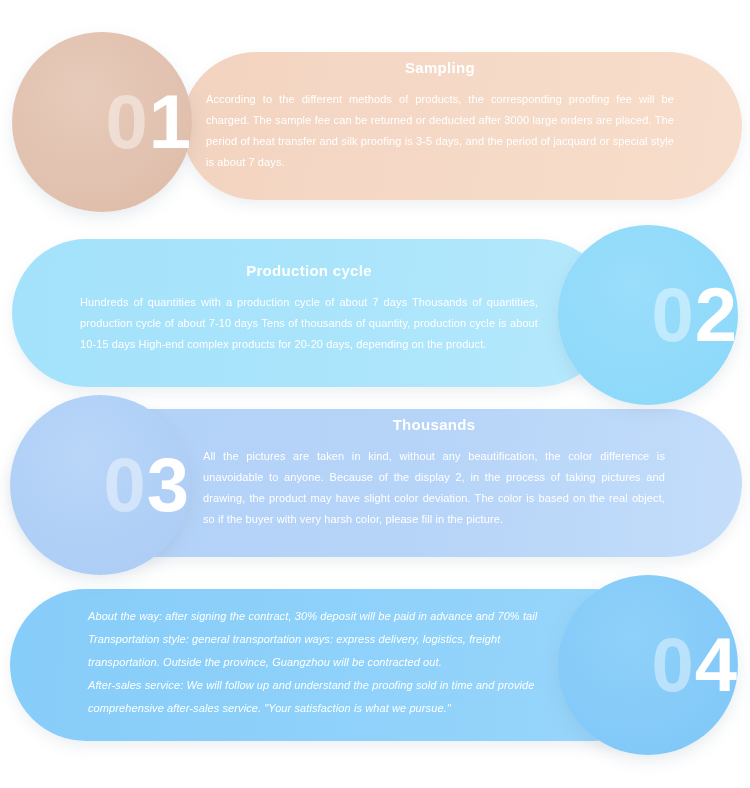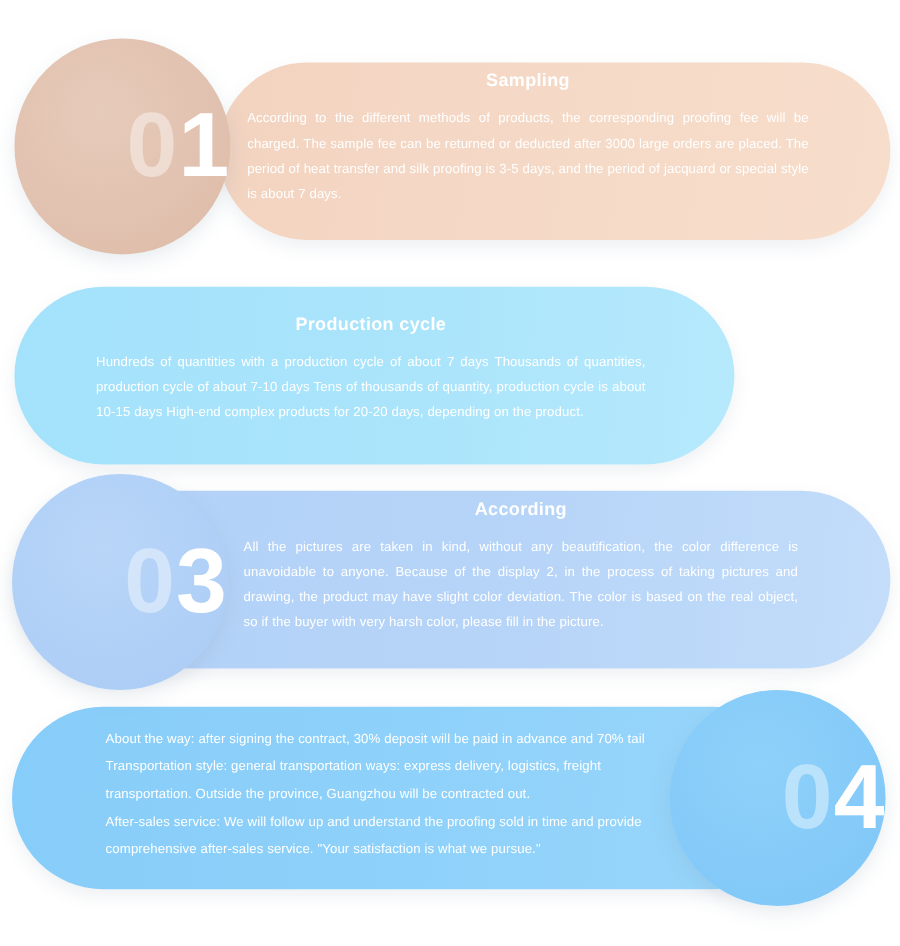--- a/index.html
+++ b/index.html
@@ -143,53 +143,56 @@
     width: 660px; height: 152px;
     background: linear-gradient(95deg, #87cdf9 0%, #8ed1fa 50%, #9ad6fb 100%);
   }
   #step-4 .circle {
     left: 558px; top: 0px;
     width: 180px; height: 180px;
     background: radial-gradient(circle at 42% 34%, #8ed1fa 0%, #83c9f8 72%, #80c7f8 100%);
     z-index: 2;
   }
   #step-4 .content { left: 88px; top: 30px; width: 455px; }
-  #step-4 .body-text { line-height: 2.08; }
+  #step-4 .body-text { line-height: 2.08; font-style: italic; }
 </style>
 </head>
 <body>
 
 <div id="infographic">
 
   <section class="step" id="step-1">
     <div class="bar"></div>
     <div class="circle">
       <span class="num"><span class="zero">0</span><span class="digit">1</span></span>
     </div>
     <div class="content">
       <h2 class="title">Sampling</h2>
       <p class="body-text">According to the different methods of products, the corresponding proofing fee will be charged. The sample fee can be returned or deducted after 3000 large orders are placed. The period of heat transfer and silk proofing is 3-5 days, and the period of jacquard or special style is about 7 days.</p>
     </div>
   </section>
 
   <section class="step" id="step-2">
     <div class="bar"></div>
+    <div class="circle">
+      <span class="num"><span class="zero">0</span><span class="digit">2</span></span>
+    </div>
     <div class="content">
       <h2 class="title">Production cycle</h2>
       <p class="body-text">Hundreds of quantities with a production cycle of about 7 days Thousands of quantities, production cycle of about 7-10 days Tens of thousands of quantity, production cycle is about 10-15 days High-end complex products for 20-20 days, depending on the product.</p>
     </div>
   </section>
 
   <section class="step" id="step-3">
     <div class="bar"></div>
     <div class="circle">
       <span class="num"><span class="zero">0</span><span class="digit">3</span></span>
     </div>
     <div class="content">
-      <h2 class="title">According</h2>
+      <h2 class="title">Thousands</h2>
       <p class="body-text">All the pictures are taken in kind, without any beautification, the color difference is unavoidable to anyone. Because of the display 2, in the process of taking pictures and drawing, the product may have slight color deviation. The color is based on the real object, so if the buyer with very harsh color, please fill in the picture.</p>
     </div>
   </section>
 
   <section class="step" id="step-4">
     <div class="bar"></div>
     <div class="circle">
       <span class="num"><span class="zero">0</span><span class="digit">4</span></span>
     </div>
     <div class="content">

